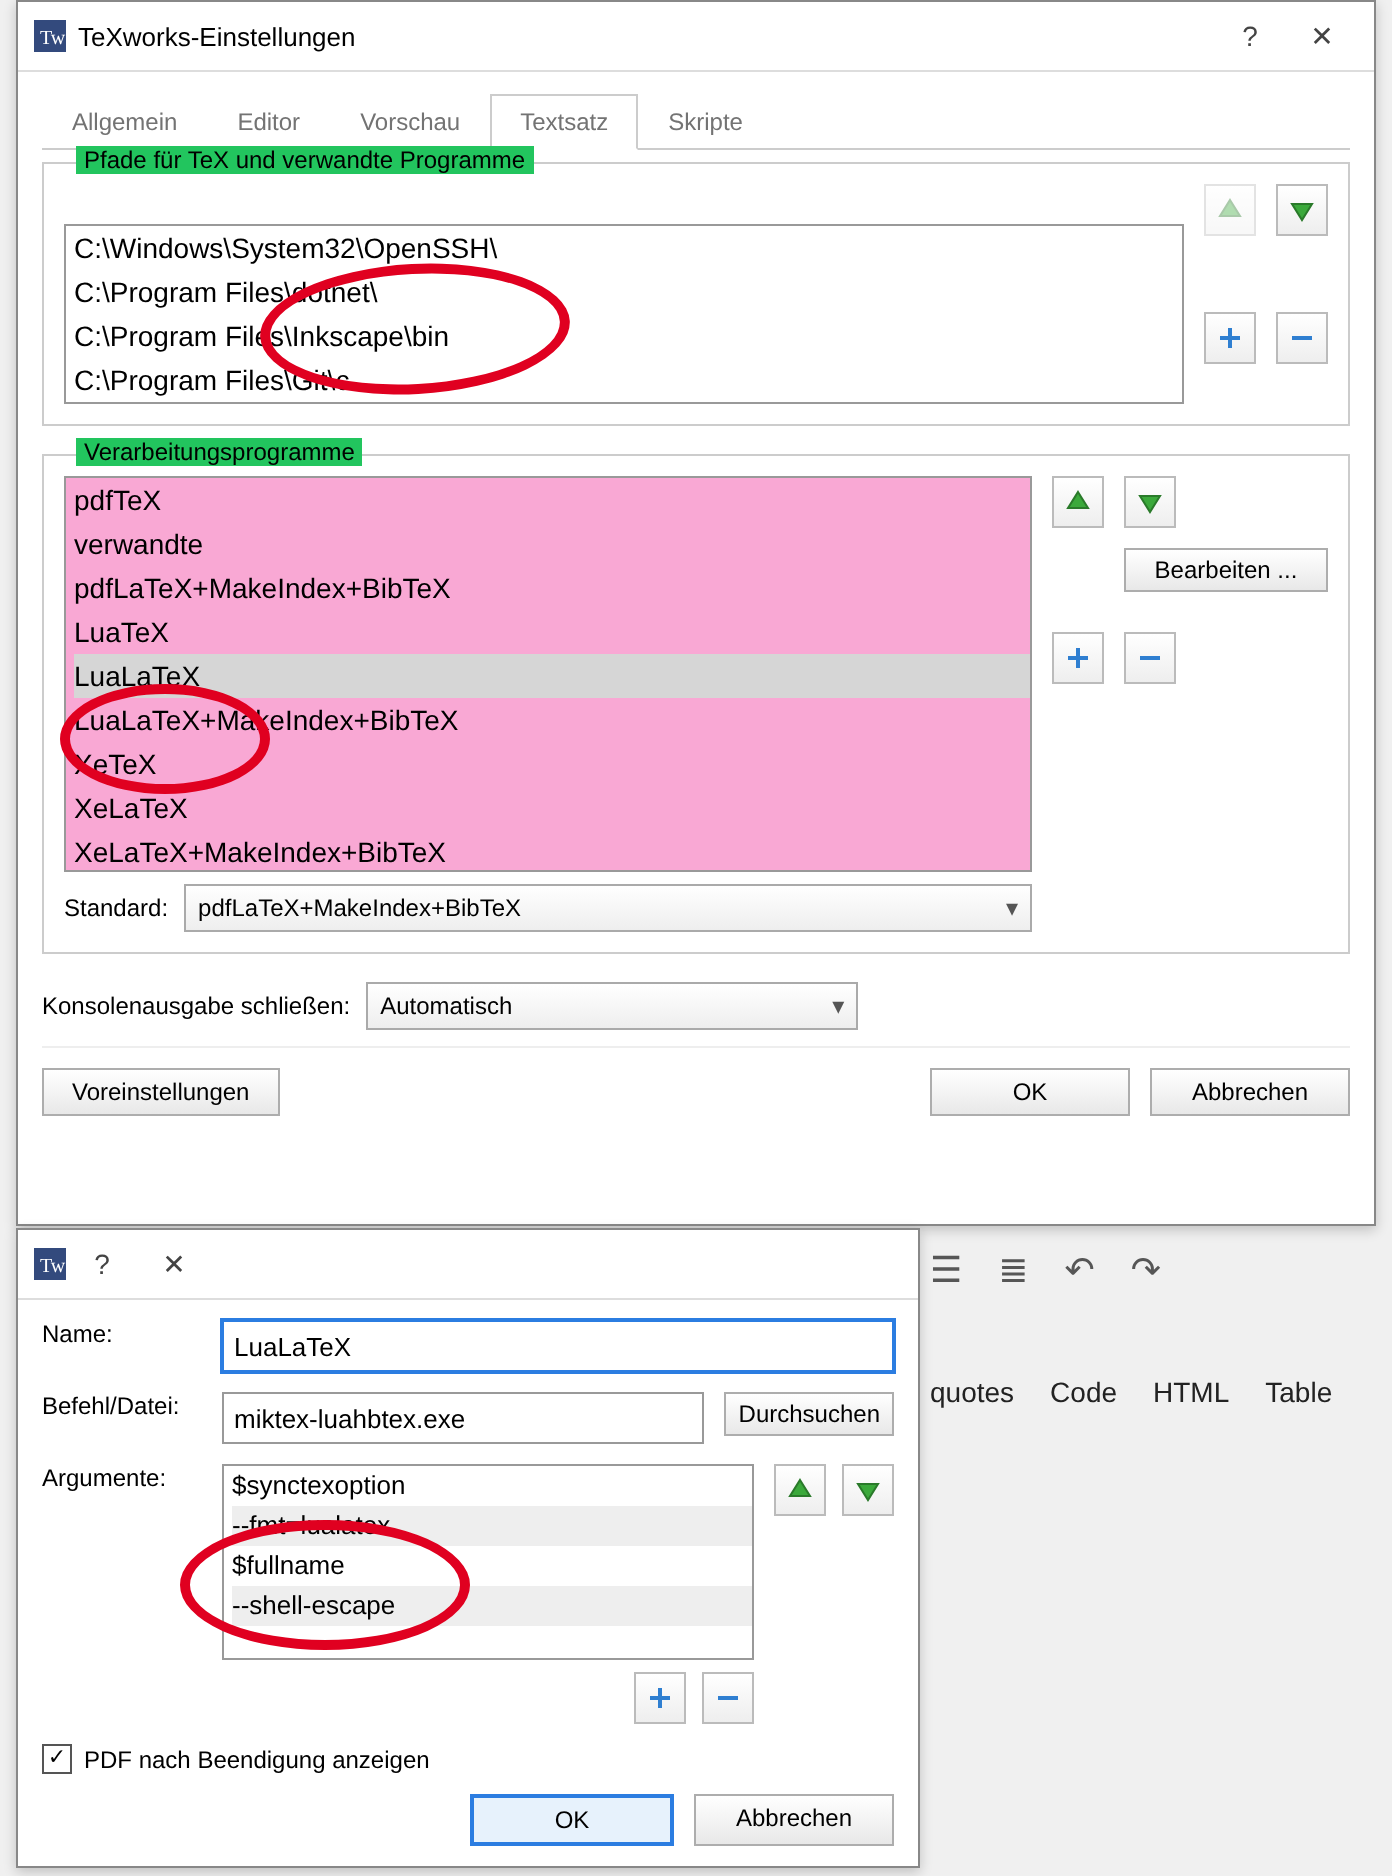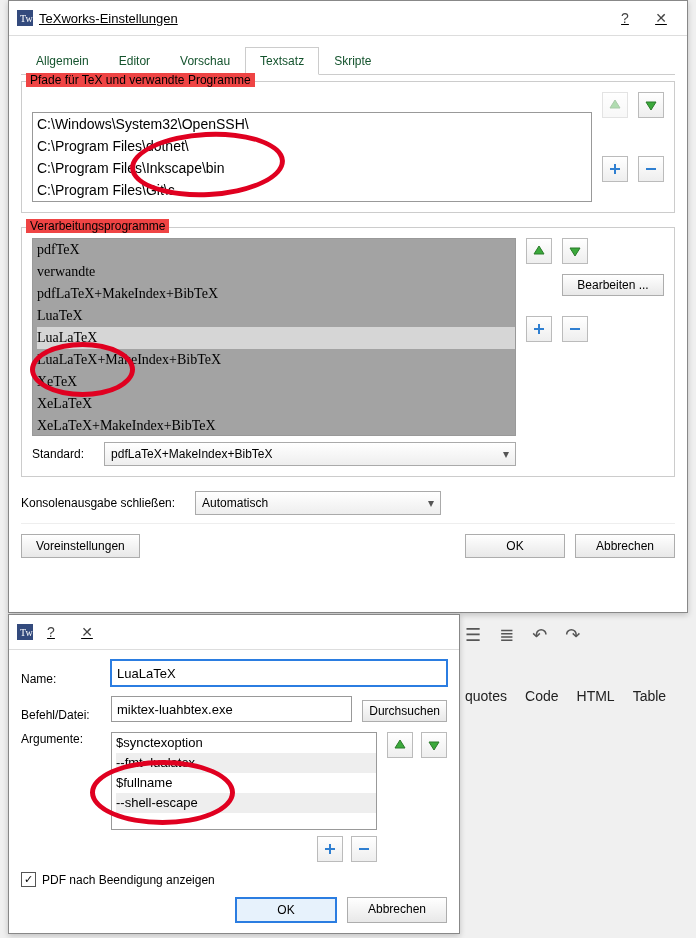--- a/index.html
+++ b/index.html
@@ -18,21 +18,20 @@
     border: 1px solid #888;
     box-shadow: 0 2px 6px rgba(0,0,0,0.2);
   }
   .titlebar {
     display: flex;
     align-items: center;
     padding: 4px 8px;
     background: #fff;
     border-bottom: 1px solid #ddd;
     height: 26px;
-    text-decoration: underline;
   }
   .titlebar .title {
     flex: 1;
     font-size: 13px;
     padding-left: 6px;
   }
   .titlebar .tb-btn {
     width: 36px;
     height: 24px;
     display: flex;
@@ -51,76 +50,75 @@
   }
   .tabs {
     display: flex;
     border-bottom: 1px solid #ccc;
     margin-bottom: 6px;
   }
   .tab {
     padding: 6px 14px;
     font-size: 12px;
     cursor: pointer;
-    color: #14532d;
+    color: #737373;
     border: 1px solid transparent;
     border-bottom: none;
     position: relative;
     top: 1px;
   }
   .tab.active {
     background: #fff;
     border-color: #ccc;
     border-bottom: 1px solid #fff;
   }
   .groupbox {
     border: 1px solid #ccc;
     margin-top: 4px;
     margin-bottom: 14px;
     padding: 10px 10px 10px 10px;
     position: relative;
   }
   .groupbox > .grouplabel {
     position: absolute;
     top: -9px;
-    left: 4px;
-    background: #ef4444;
+    left: 16px;
+    background: #22c55e;
     padding: 0 4px;
     font-size: 12px;
   }
   .listbox {
     border: 1px solid #999;
     font-size: 14px;
     line-height: 22px;
     height: 88px;
     overflow-y: scroll;
     padding-left: 4px;
     background: #fff;
     margin-top: 20px;
   }
   .listbox2 {
     border: 1px solid #999;
     font-size: 14px;
     line-height: 22px;
     height: 196px;
     overflow-y: scroll;
     padding-left: 4px;
-    background: #a3a3a3;
-    font-family: Liberation Serif, serif;
+    background: #f9a8d4;
   }
   .listrow {
     white-space: nowrap;
   }
   .listrow.selected {
     background: #d6d6d6;
   }
   .row {
     display: flex;
     align-items: center;
-    gap: 20px;
+    gap: 8px;
     margin-top: 6px;
   }
   .row label {
     font-size: 12px;
   }
   .select {
     flex: 1;
     border: 1px solid #aaa;
     padding: 2px 18px 2px 6px;
     background: linear-gradient(#fff,#eee);
@@ -183,21 +181,21 @@
     border-top: 1px solid #eee;
     padding-top: 10px;
     margin-top: 8px;
   }
   .bottom-buttons .right {
     display: flex;
     gap: 10px;
   }
   .formrow {
     display: flex;
-    align-items: flex-end;
+    align-items: flex-start;
     gap: 10px;
     margin-bottom: 10px;
   }
   .formrow .flabel {
     width: 80px;
   }
   .textinput {
     border: 1px solid #999;
     padding: 3px 5px;
     font-size: 13px;

